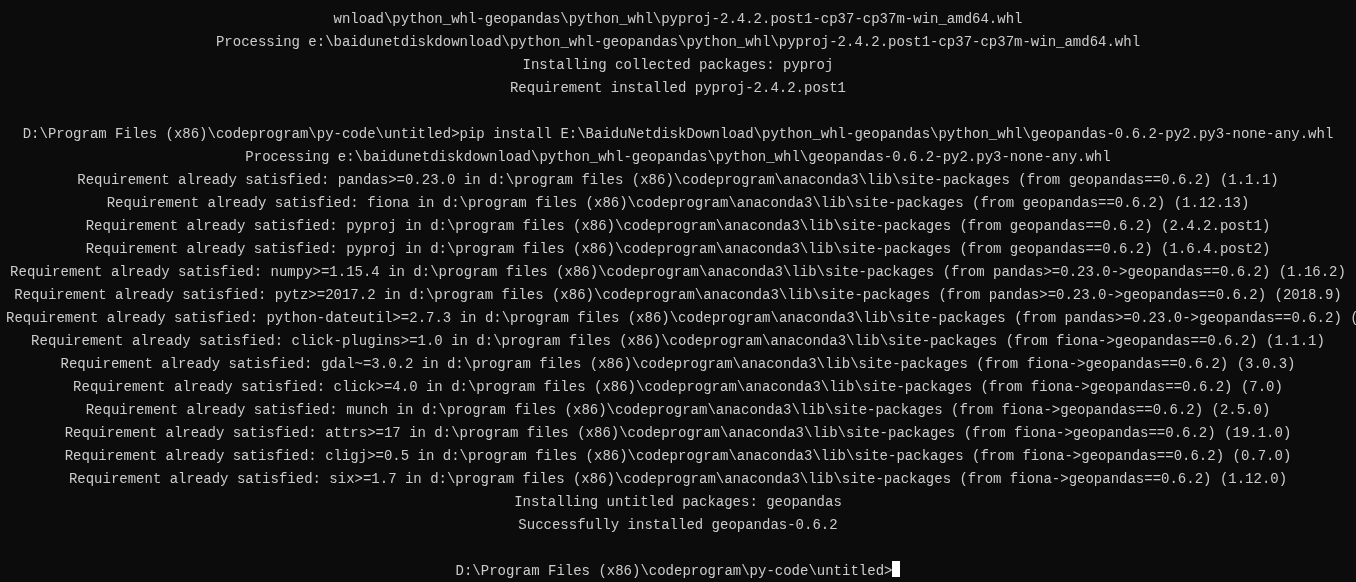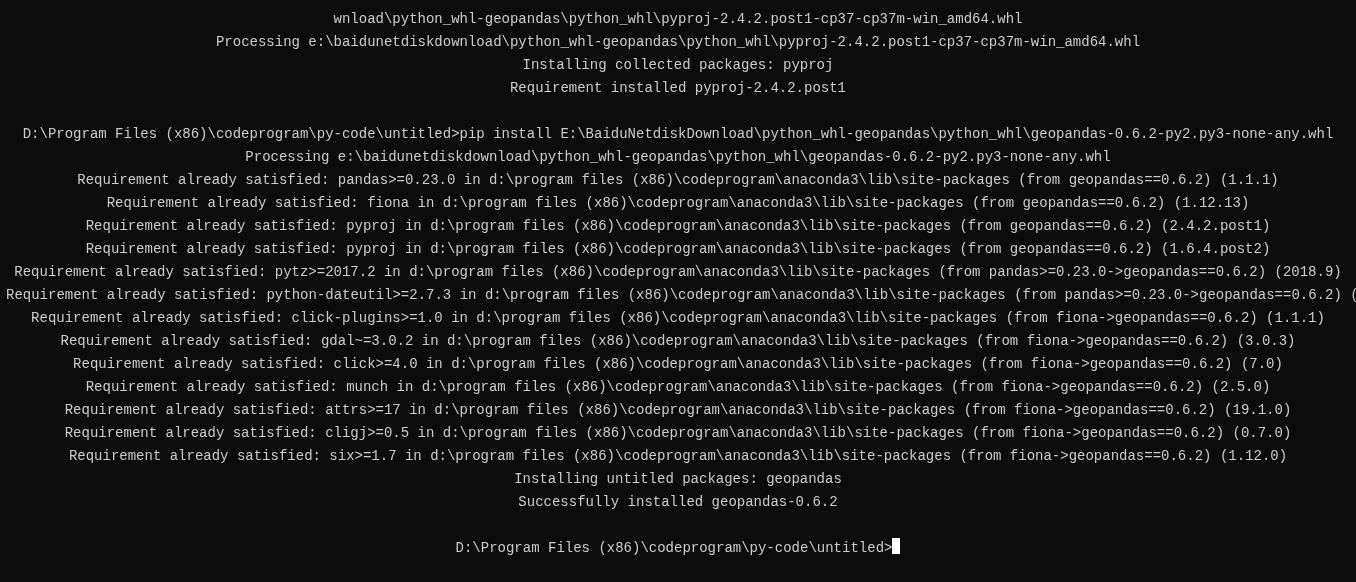--- a/index.html
+++ b/index.html
@@ -47,20 +47,21 @@
       <div class="line">Processing e:\baidunetdiskdownload\python_whl-geopandas\python_whl\pyproj-2.4.2.post1-cp37-cp37m-win_amd64.whl</div>
       <div class="line">Installing collected packages: pyproj</div>
       <div class="line">Requirement installed pyproj-2.4.2.post1</div>
       <div class="blank-line"></div>
       <div class="line">D:\Program Files (x86)\codeprogram\py-code\untitled&gt;pip install E:\BaiduNetdiskDownload\python_whl-geopandas\python_whl\geopandas-0.6.2-py2.py3-none-any.whl</div>
       <div class="line">Processing e:\baidunetdiskdownload\python_whl-geopandas\python_whl\geopandas-0.6.2-py2.py3-none-any.whl</div>
       <div class="line">Requirement already satisfied: pandas&gt;=0.23.0 in d:\program files (x86)\codeprogram\anaconda3\lib\site-packages (from geopandas==0.6.2) (1.1.1)</div>
       <div class="line">Requirement already satisfied: fiona in d:\program files (x86)\codeprogram\anaconda3\lib\site-packages (from geopandas==0.6.2) (1.12.13)</div>
       <div class="line">Requirement already satisfied: pyproj in d:\program files (x86)\codeprogram\anaconda3\lib\site-packages (from geopandas==0.6.2) (2.4.2.post1)</div>
       <div class="line">Requirement already satisfied: pyproj in d:\program files (x86)\codeprogram\anaconda3\lib\site-packages (from geopandas==0.6.2) (1.6.4.post2)</div>
+      <div class="line">Requirement already satisfied: numpy&gt;=1.15.4 in d:\program files (x86)\codeprogram\anaconda3\lib\site-packages (from pandas&gt;=0.23.0-&gt;geopandas==0.6.2) (1.16.2)</div>
       <div class="line">Requirement already satisfied: pytz&gt;=2017.2 in d:\program files (x86)\codeprogram\anaconda3\lib\site-packages (from pandas&gt;=0.23.0-&gt;geopandas==0.6.2) (2018.9)</div>
       <div class="line">Requirement already satisfied: python-dateutil&gt;=2.7.3 in d:\program files (x86)\codeprogram\anaconda3\lib\site-packages (from pandas&gt;=0.23.0-&gt;geopandas==0.6.2) (2.8.0)</div>
       <div class="line">Requirement already satisfied: click-plugins&gt;=1.0 in d:\program files (x86)\codeprogram\anaconda3\lib\site-packages (from fiona-&gt;geopandas==0.6.2) (1.1.1)</div>
       <div class="line">Requirement already satisfied: gdal~=3.0.2 in d:\program files (x86)\codeprogram\anaconda3\lib\site-packages (from fiona-&gt;geopandas==0.6.2) (3.0.3)</div>
       <div class="line">Requirement already satisfied: click&gt;=4.0 in d:\program files (x86)\codeprogram\anaconda3\lib\site-packages (from fiona-&gt;geopandas==0.6.2) (7.0)</div>
       <div class="line">Requirement already satisfied: munch in d:\program files (x86)\codeprogram\anaconda3\lib\site-packages (from fiona-&gt;geopandas==0.6.2) (2.5.0)</div>
       <div class="line">Requirement already satisfied: attrs&gt;=17 in d:\program files (x86)\codeprogram\anaconda3\lib\site-packages (from fiona-&gt;geopandas==0.6.2) (19.1.0)</div>
       <div class="line">Requirement already satisfied: cligj&gt;=0.5 in d:\program files (x86)\codeprogram\anaconda3\lib\site-packages (from fiona-&gt;geopandas==0.6.2) (0.7.0)</div>
       <div class="line">Requirement already satisfied: six&gt;=1.7 in d:\program files (x86)\codeprogram\anaconda3\lib\site-packages (from fiona-&gt;geopandas==0.6.2) (1.12.0)</div>
       <div class="line">Installing untitled packages: geopandas</div>

